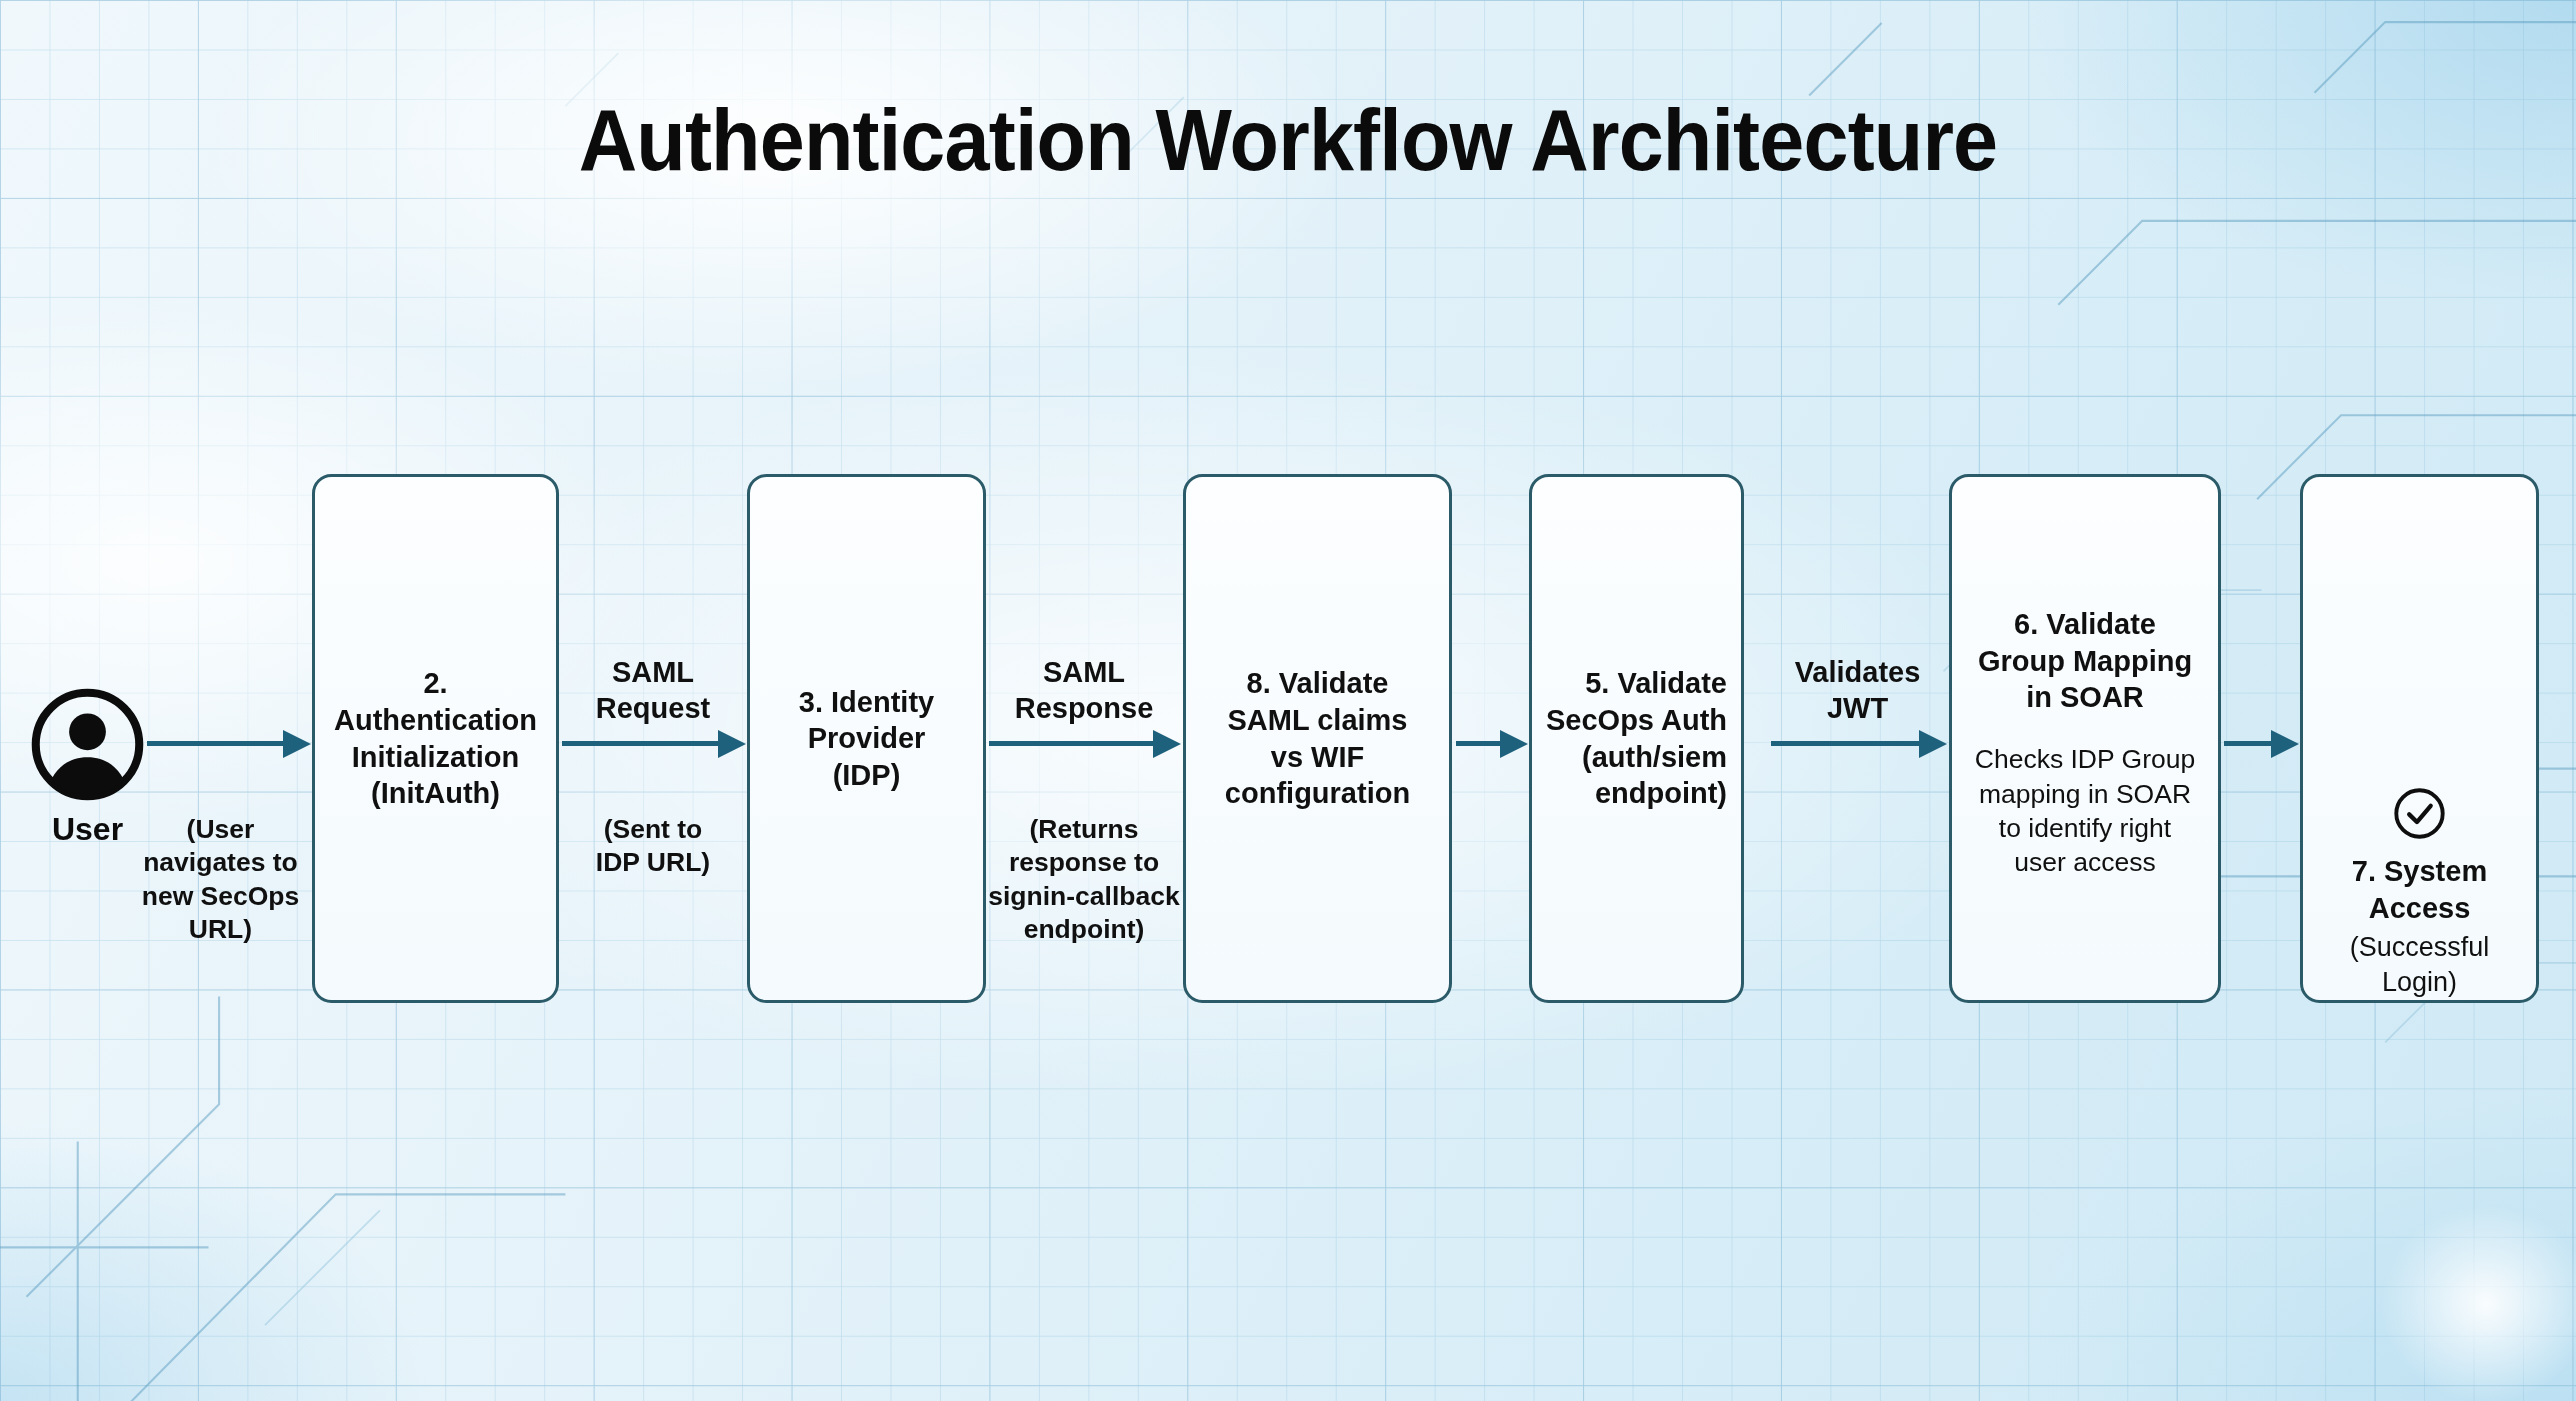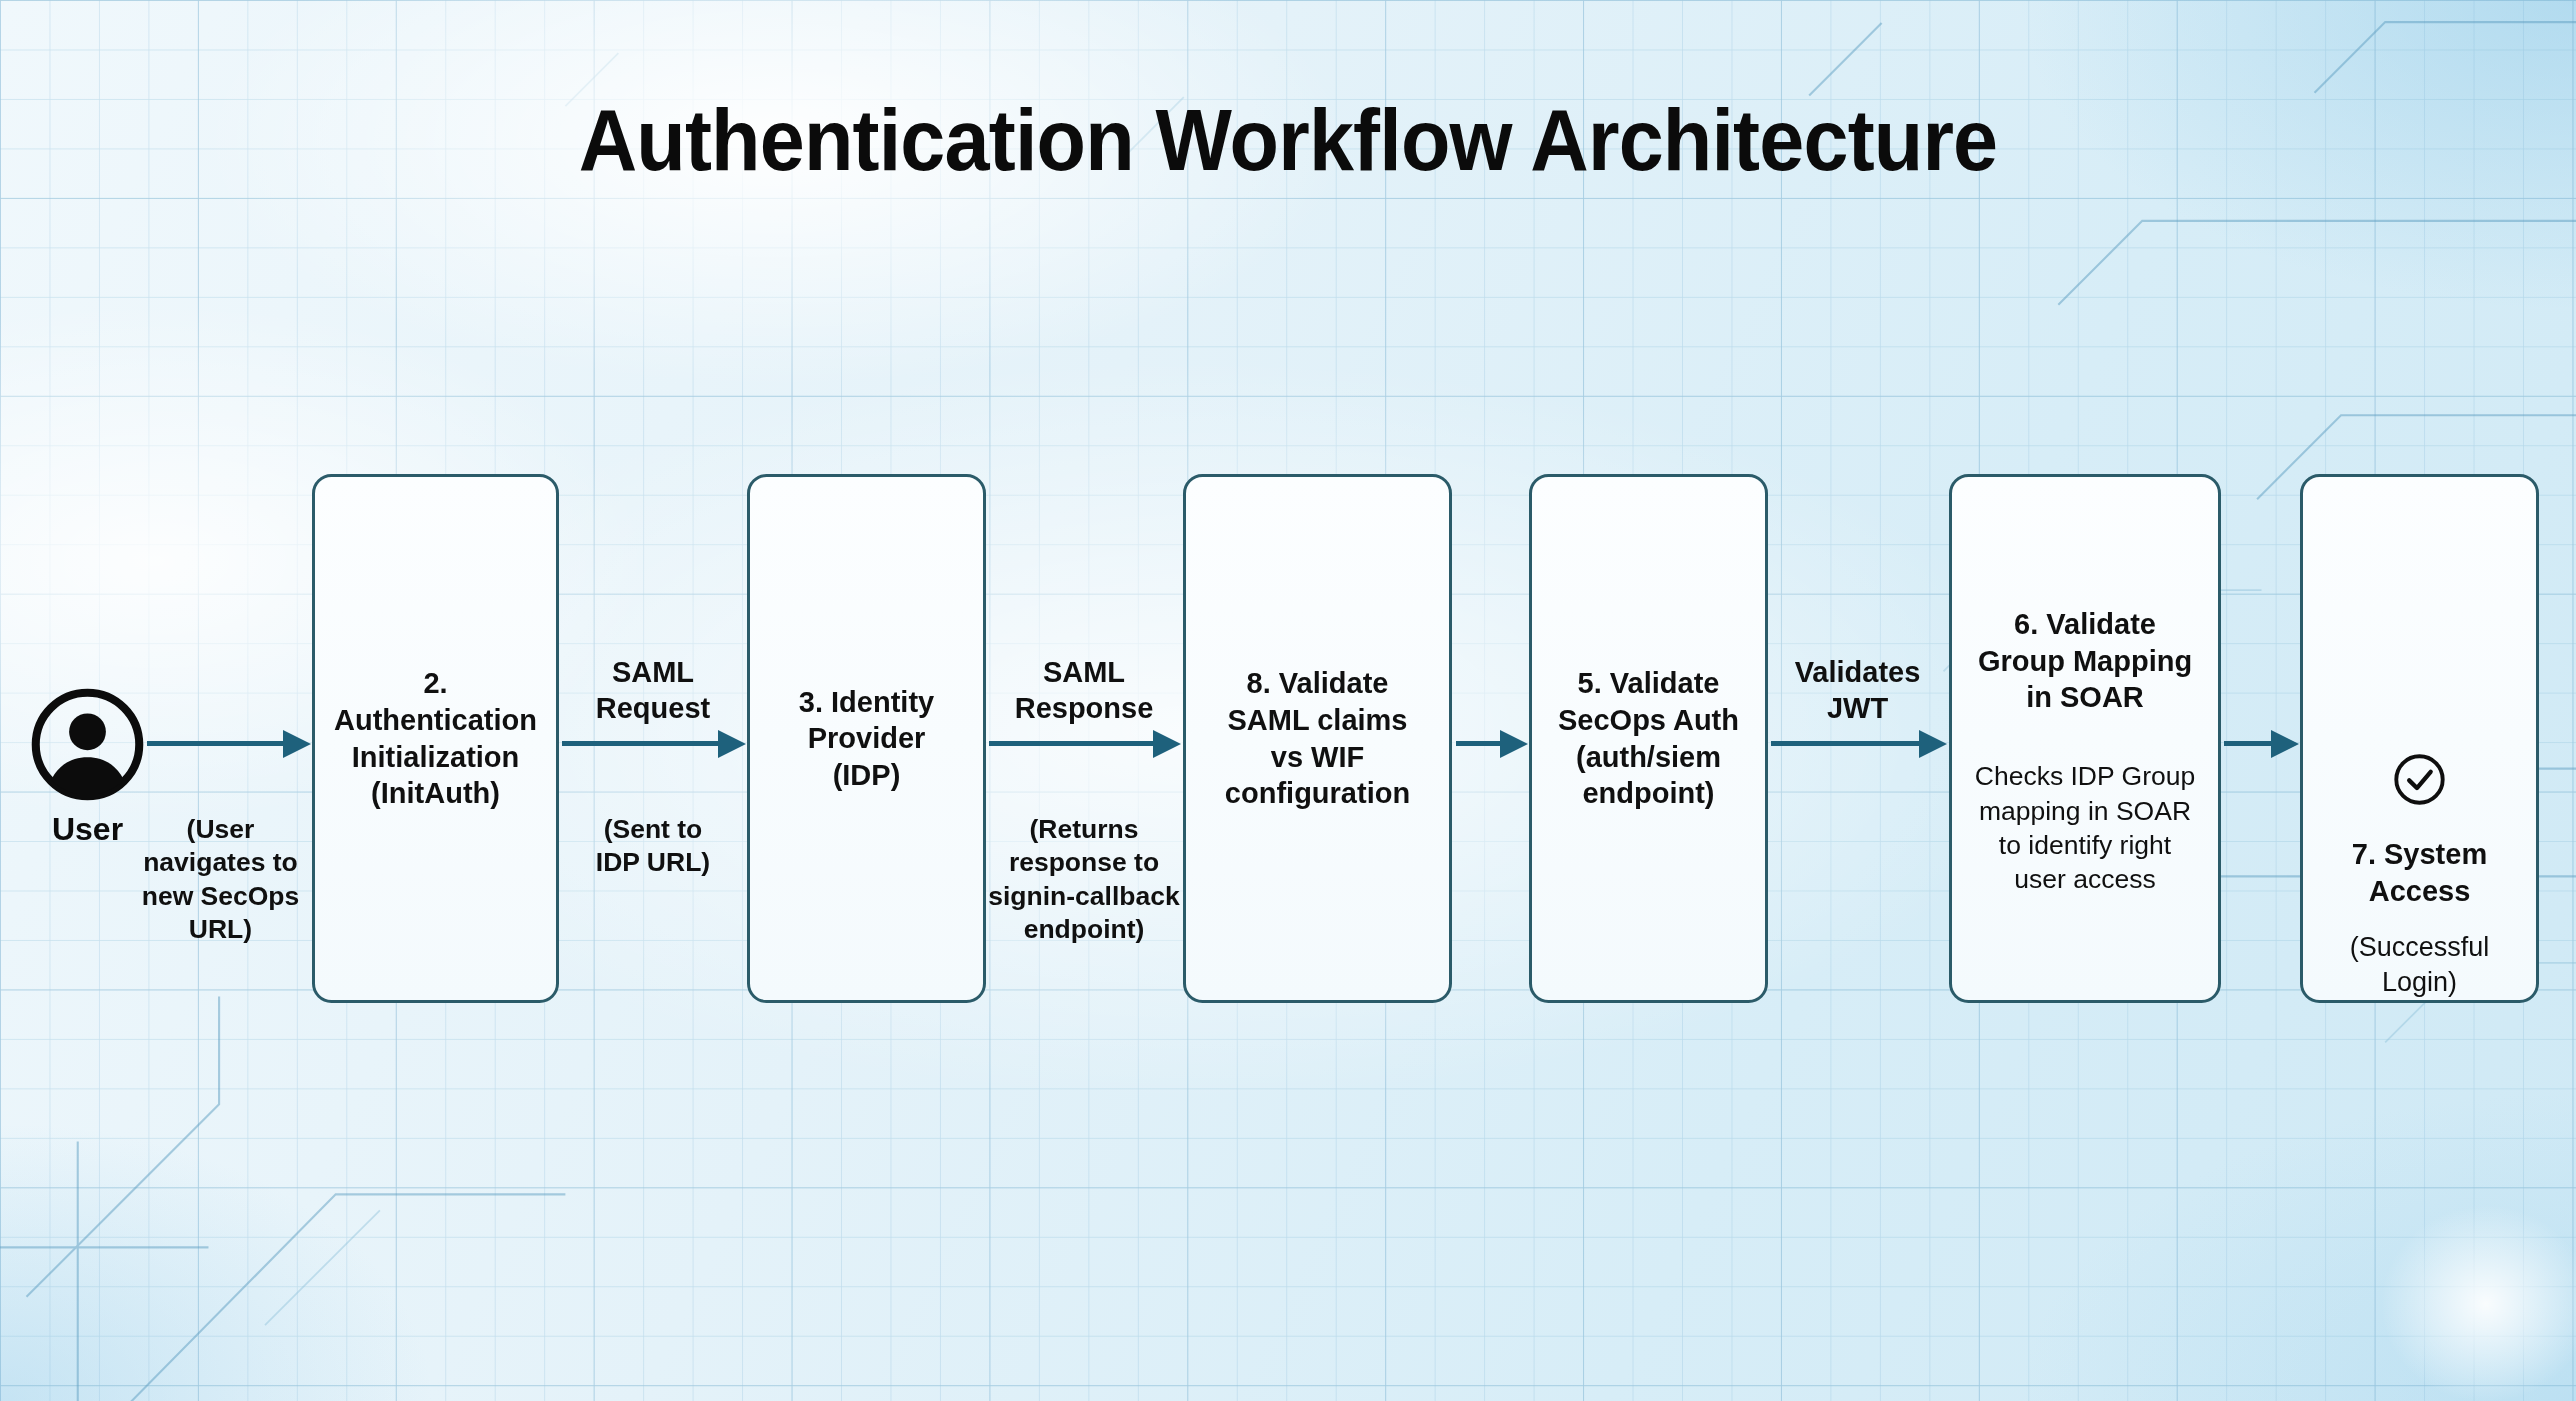--- a/index.html
+++ b/index.html
@@ -29,21 +29,21 @@
   
   .actor{position:absolute;left:29px;top:687px;width:117px;text-align:center;}
   .actor svg{display:block;margin:0 auto;}
   .actor-label{margin-top:8.8px;font-size:32px;font-weight:700;color:#0c0c0c;}
   
   .box{
     position:absolute;top:474px;height:529px;box-sizing:border-box;
     border:3.5px solid #2b5b69;border-radius:19.4px;
     background:linear-gradient(180deg,#fcfeff 0%,#f4fafd 100%);
     display:flex;flex-direction:column;align-items:center;justify-content:center;
-    text-align:center;padding:0 14px;gap:17px;
+    text-align:center;padding:0 14px;
   }
   .box-title{font-size:29px;font-weight:700;line-height:1.26;white-space:pre-line;}
   .box-body{font-size:26.5px;font-weight:400;line-height:1.3;white-space:pre-line;margin-top:26.5px;}
   .box-sub{font-size:27px;font-weight:400;line-height:1.3;white-space:pre-line;margin-top:3.5px;}
   .box.top-align{justify-content:flex-start;padding-top:129px;}
   .box.box7{justify-content:flex-end;padding-top:148px;}
   .box7 .box-title{margin-top:12.4px;}
   
   .arrow{position:absolute;top:741px;height:5.3px;background:#1e617c;}
   .arrow::after{
@@ -148,21 +148,21 @@
 (IDP)</div>
   </div>
 
   <div class="box" style="left:1183px;width:269px;">
     <div class="box-title">8. Validate
 SAML claims
 vs WIF
 configuration</div>
   </div>
 
-  <div class="box" style="left:1529px;width:239px;">
+  <div class="box" style="left:1529px;width:215px;text-align:right;">
     <div class="box-title">5. Validate
 SecOps Auth
 (auth/siem
 endpoint)</div>
   </div>
 
   <div class="box top-align" style="left:1949px;width:272px;">
     <div class="box-title">6. Validate
 Group Mapping
 in SOAR</div>

